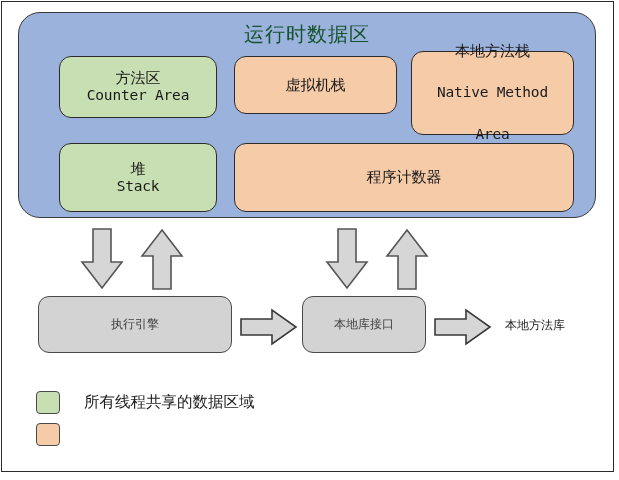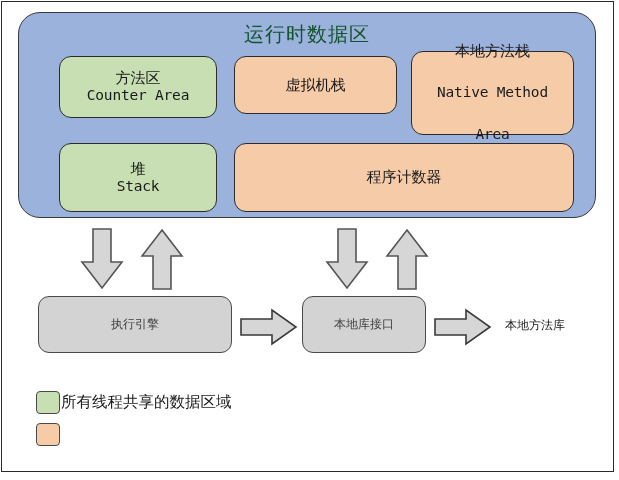--- a/index.html
+++ b/index.html
@@ -138,21 +138,21 @@
   }
   .legend-swatch {
     width: 24px;
     height: 23px;
     border: 1.2px solid #4a4a4a;
     border-radius: 4px;
     box-sizing: border-box;
     flex: 0 0 auto;
   }
   .legend-label {
-    margin-left: 1px;
+    margin-left: 24px;
     font-size: 15.5px;
     color: #1a1a1a;
     white-space: nowrap;
   }
 </style>
 </head>
 <body>
 
 <div id="page">
 

